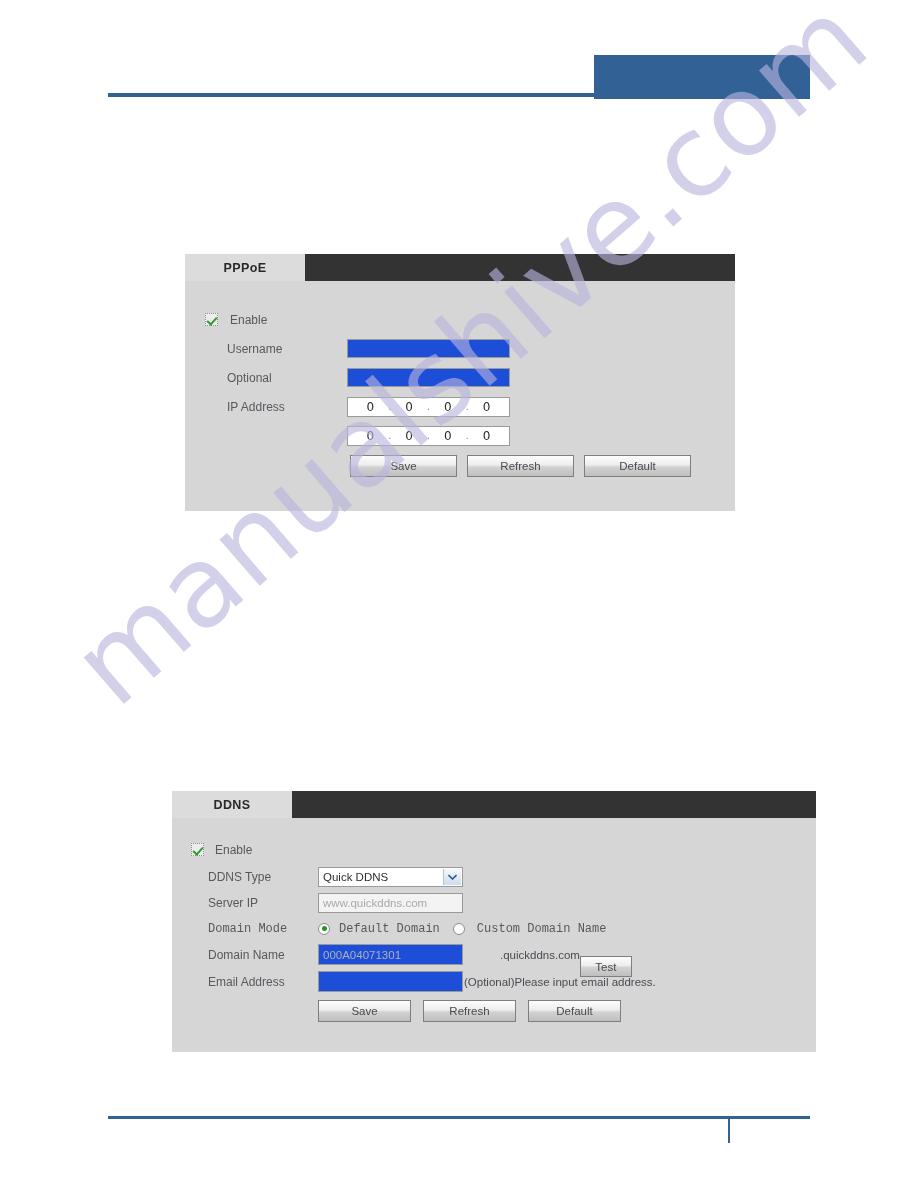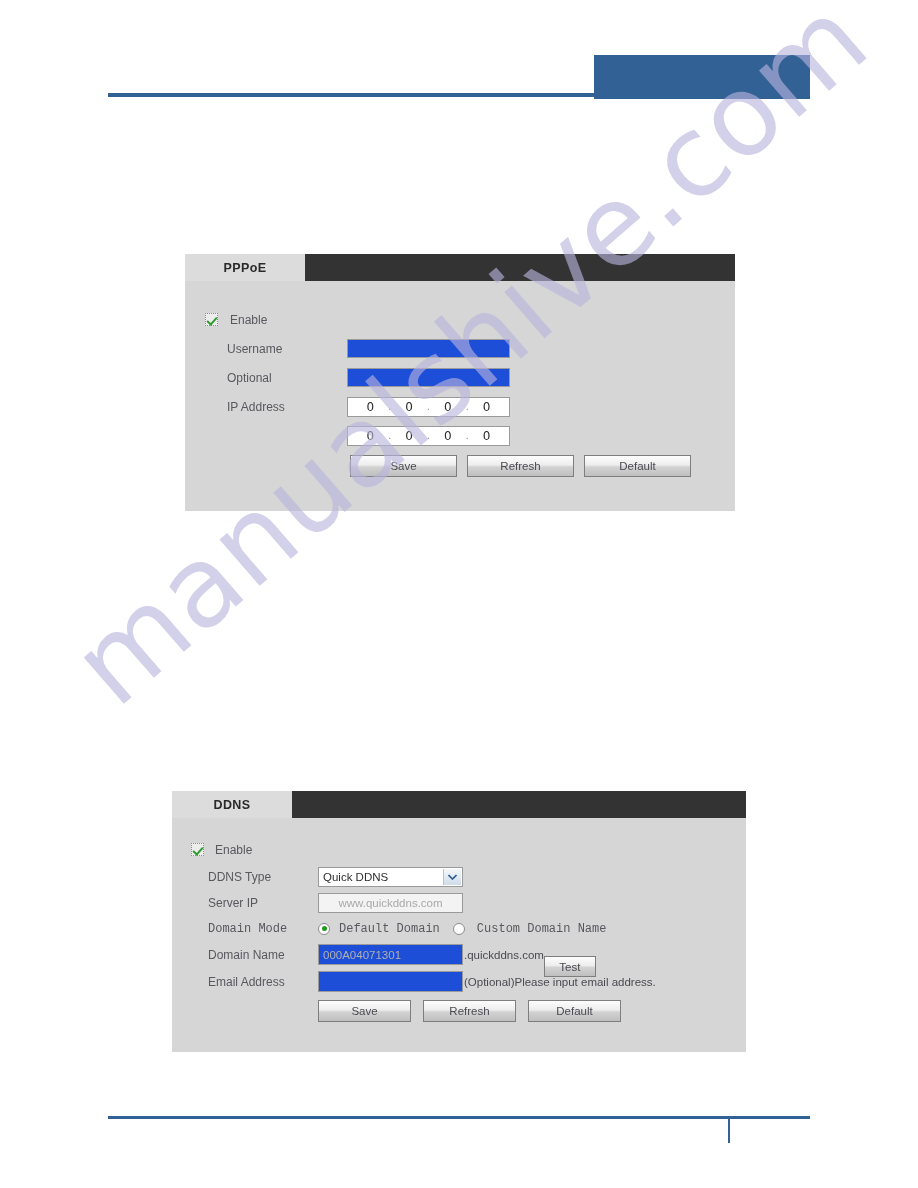--- a/index.html
+++ b/index.html
@@ -269,20 +269,21 @@
   }
   .btn-test {
     height: 21px;
     width: 52px;
   }
 
   .suffix-text {
     font-size: 11.5px;
     color: #4a4a52;
     white-space: nowrap;
+    padding-left: 36px;
   }
   .hint-text {
     font-size: 11.5px;
     color: #4a4a52;
     white-space: nowrap;
   }
 </style>
 </head>
 <body>
 
@@ -347,21 +348,21 @@
 
     <div style="position:absolute; left:165px; top:174px; display:flex; gap:10px;">
       <div class="btn" style="width:107px;">Save</div>
       <div class="btn" style="width:107px;">Refresh</div>
       <div class="btn" style="width:107px;">Default</div>
     </div>
 
   </div>
 </div>
 
-<div class="panel" id="ddns-panel" style="left:172px; top:791px; width:574px; height:261px;">
+<div class="panel" id="ddns-panel" style="left:172px; top:791px; width:644px; height:261px;">
 
   <div class="panel-tabbar">
     <div class="panel-tab">DDNS</div>
     <div class="panel-tabfill"></div>
   </div>
 
   <div class="panel-body">
 
     <div class="form-row" style="position:absolute; left:19px; top:17px;">
       <span class="checkbox checked"></span>
@@ -375,21 +376,21 @@
         <span class="select-arrow">
           <svg width="9" height="6" viewBox="0 0 9 6">
               <path d="M0.5 1 L4.5 5 L8.5 1" fill="none" stroke="#2b5d91" stroke-width="1.6"></path>
             </svg>
         </span>
       </div>
     </div>
 
     <div class="form-row" style="position:absolute; left:36px; top:70px; width:520px;">
       <span class="row-label" style="width:110px;">Server IP</span>
-      <input class="text-input placeholder-gray" type="text" readonly="" style="width: 145px; height: 20px; text-align: center;" value="www.quickddns.com">
+      <input class="text-input placeholder-gray" type="text" readonly="" style="width: 145px; height: 20px;" value="www.quickddns.com">
     </div>
 
     <div class="form-row" style="position:absolute; left:36px; top:96px; width:520px;font-family:Liberation Mono, monospace;">
       <span class="row-label" style="width:110px;">Domain Mode</span>
       <span class="radio selected"></span>
       <span class="row-label" style="margin-left:9px;">Default Domain</span>
       <span class="radio" style="margin-left:13px;"></span>
       <span class="row-label" style="margin-left:12px;">Custom Domain Name</span>
     </div>
 

